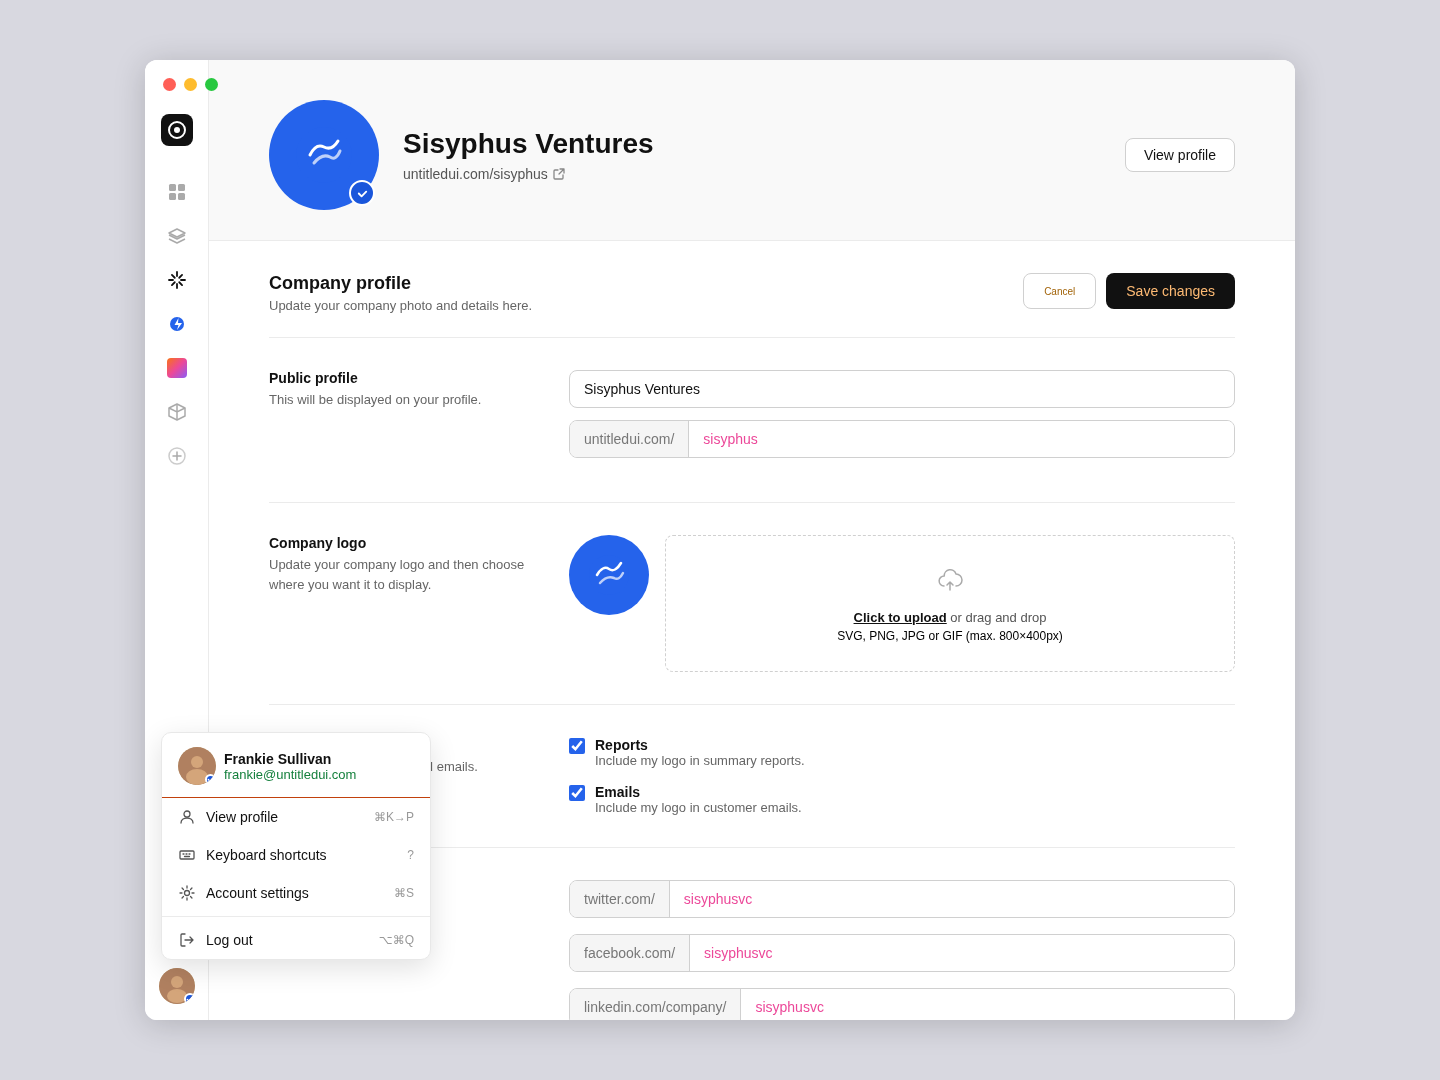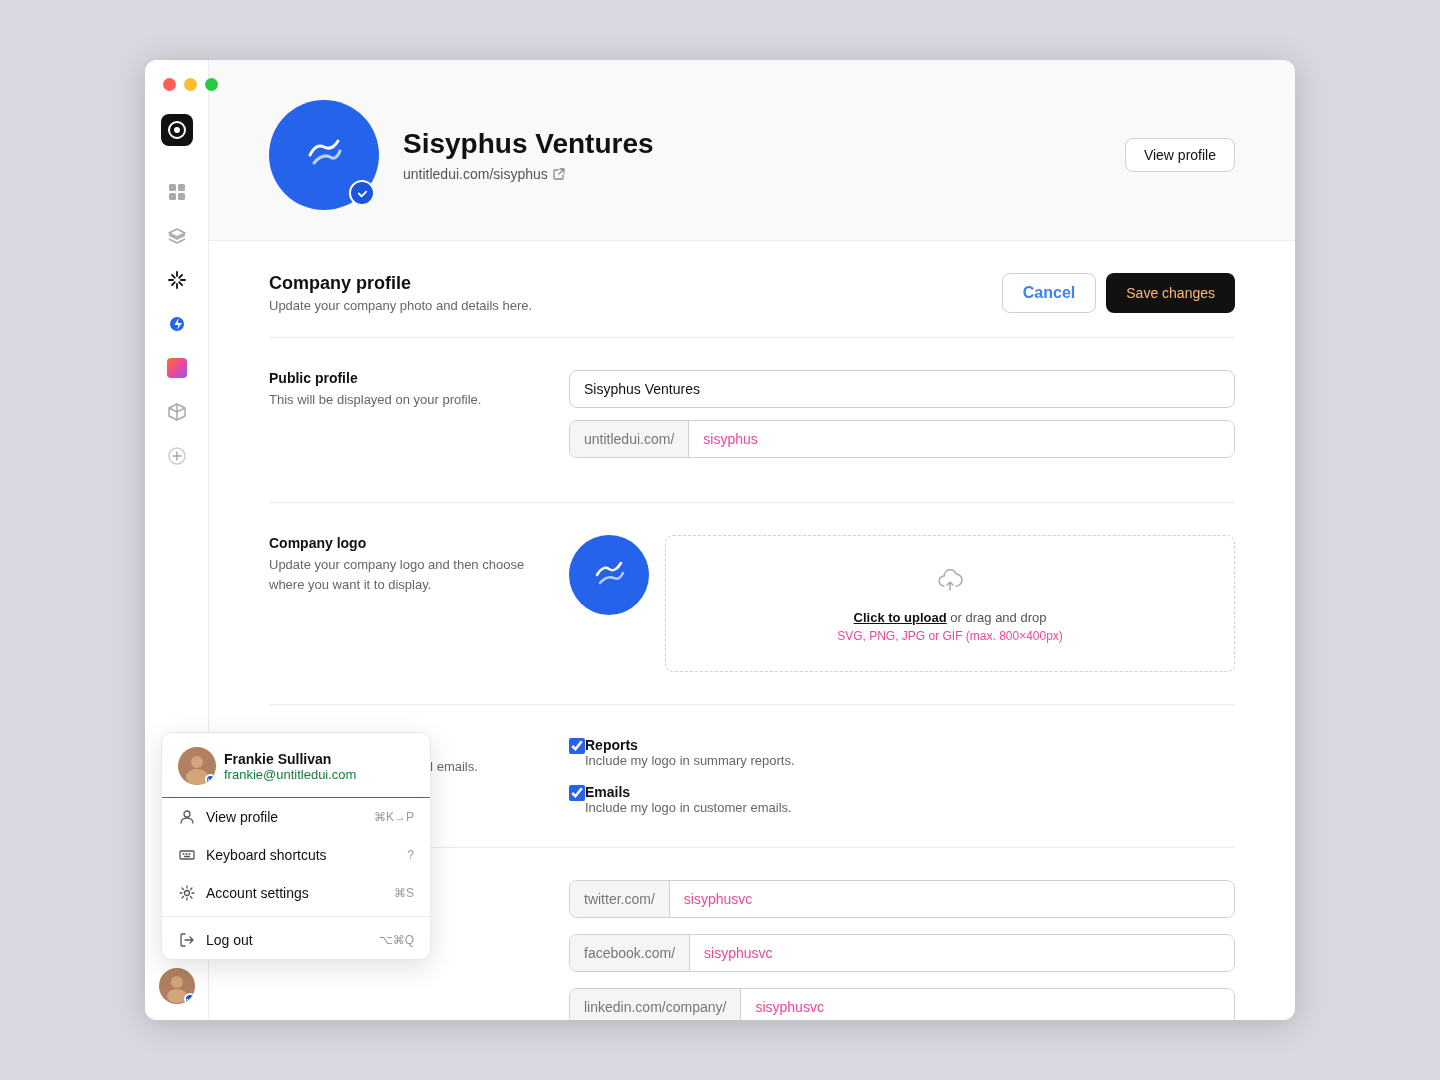--- a/index.html
+++ b/index.html
@@ -284,27 +284,27 @@
       color: #555;
     }
     .upload-text strong {
       color: #111;
       font-weight: 600;
       text-decoration: underline;
       cursor: pointer;
     }
     .upload-hint {
       font-size: 12px;
-      color: #ec4899;
+      color: #000000;
       margin-top: 4px;
     }
 
     
     .checkbox-group { display: flex; flex-direction: column; gap: 16px; }
-    .checkbox-item { display: flex; align-items: flex-start; }
+    .checkbox-item { display: flex; gap: 10px; align-items: flex-start; }
     .checkbox-item input[type="checkbox"] {
       width: 16px;
       height: 16px;
       accent-color: #2563eb;
       margin-top: 1px;
       flex-shrink: 0;
     }
     .checkbox-label-title {
       font-size: 14px;
       font-weight: 600;
@@ -312,23 +312,23 @@
     }
     .checkbox-label-desc {
       font-size: 13px;
       color: #666;
     }
     .btn-cancel {
       padding: 10px 20px;
       border: 1.5px solid #d0d0d0;
       border-radius: 8px;
       background: #fff;
-      font-size: 16px;
-      font-weight: 700;
-      color: #3b82f6;
+      font-size: 10px;
+      font-weight: 400;
+      color: #a16207;
       cursor: pointer;
     }
     .btn-save {
       padding: 10px 20px;
       border: none;
       border-radius: 8px;
       background: #111;
       font-size: 14px;
       font-weight: 500;
       color: #fdba74;

